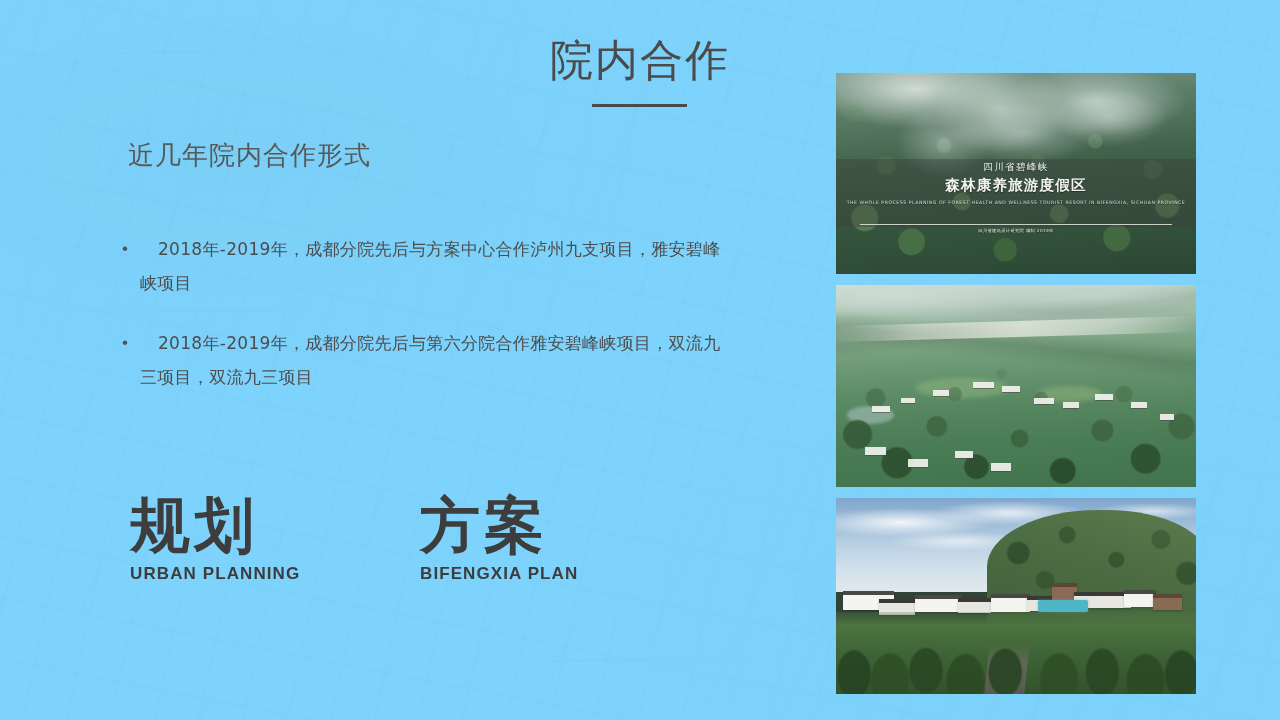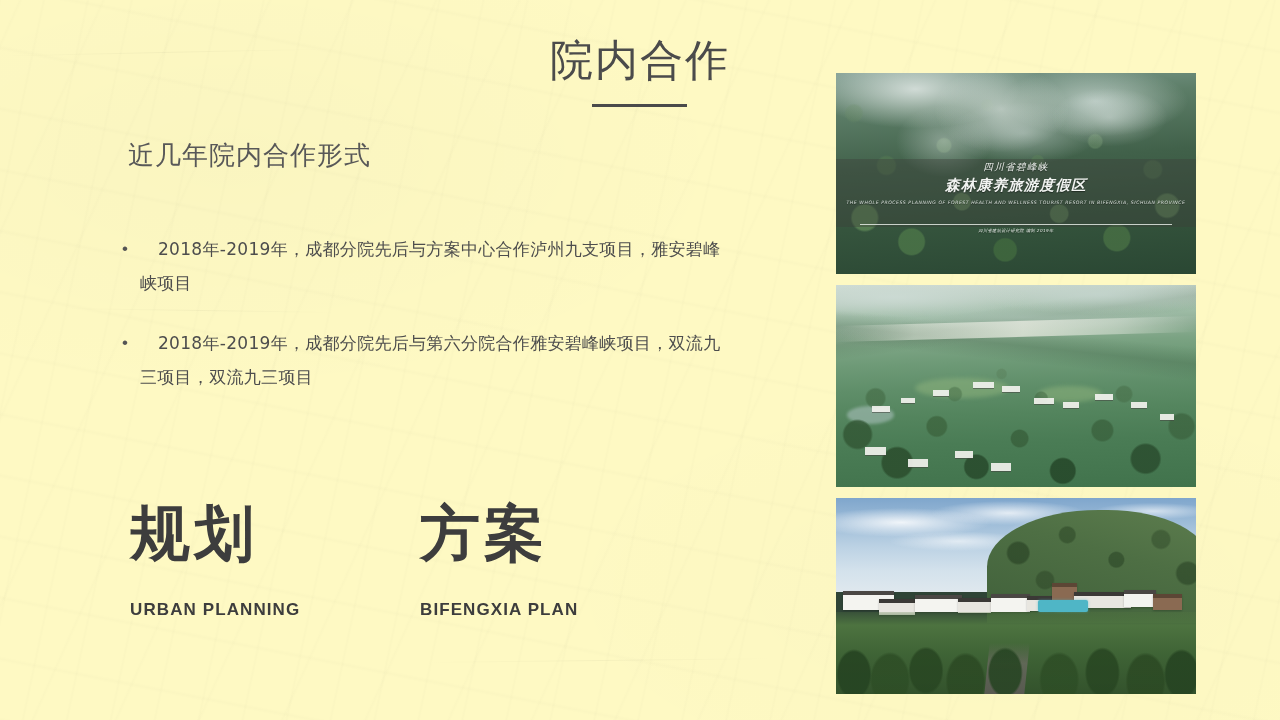--- a/index.html
+++ b/index.html
@@ -12,21 +12,21 @@
     overflow: hidden;
     font-family: "Liberation Sans", "DejaVu Sans", sans-serif;
     background: #fbfbfb;
     position: relative;
   }
 
   
   .slide {
     position: absolute;
     inset: 0;
-    background: #fef9c3;
+    background: #7dd3fc;
     overflow: hidden;
   }
   .paper-texture {
     position: absolute;
     inset: 0;
     pointer-events: none;
     background-image:
       repeating-linear-gradient(102deg, rgba(0,0,0,0.012) 0px, rgba(0,0,0,0) 2px, rgba(0,0,0,0) 41px, rgba(0,0,0,0.013) 43px),
       repeating-linear-gradient(11deg, rgba(0,0,0,0.010) 0px, rgba(0,0,0,0) 3px, rgba(0,0,0,0) 57px, rgba(0,0,0,0.011) 60px),
       repeating-linear-gradient(-66deg, rgba(0,0,0,0.009) 0px, rgba(0,0,0,0) 2px, rgba(0,0,0,0) 73px, rgba(0,0,0,0.010) 76px),
@@ -104,48 +104,47 @@
 
   
   .keywords {
     position: absolute;
     left: 130px;
     top: 482px;
     width: 640px;
   }
   .keyword-block {
     position: absolute;
-    top: 16px;
+    top: 8px;
   }
   .keyword-block.kw-1 { left: 0px; }
   .keyword-block.kw-2 { left: 290px; }
   .kw-cn {
     font-size: 60px;
     font-weight: 700;
     color: #3d3d3d;
     letter-spacing: 4px;
     line-height: 70px;
     font-family: "DejaVu Sans", "Liberation Sans", sans-serif;
   }
   .kw-en {
-    margin-top: 32px;
+    margin-top: 4px;
     font-size: 17px;
     font-weight: 700;
     letter-spacing: 1.1px;
     color: #3d3d3d;
     font-family: "Liberation Sans", sans-serif;
   }
 
   
   .image-col {
     position: absolute;
     left: 836px;
     top: 73px;
     width: 360px;
-    font-style: italic;
   }
   .photo {
     position: relative;
     width: 360px;
     overflow: hidden;
     background: #2f4436;
   }
   .photo + .photo { margin-top: 11px; }
   .photo-1 { height: 201px; }
   .photo-2 { height: 202px; }

